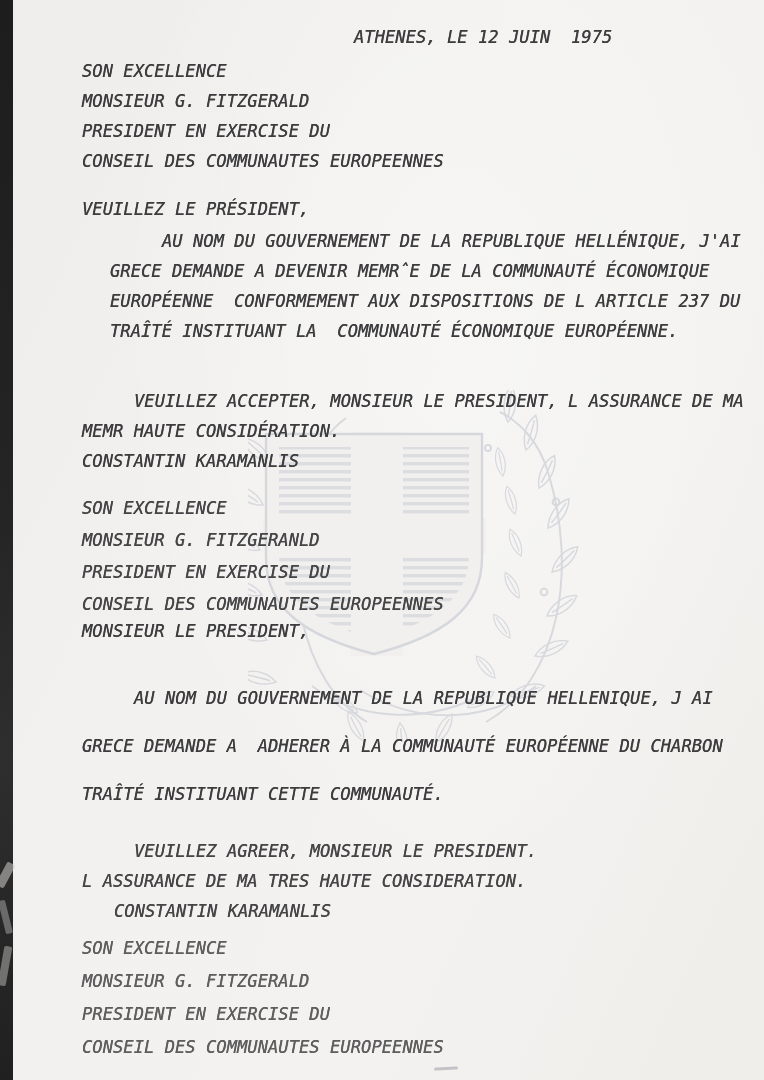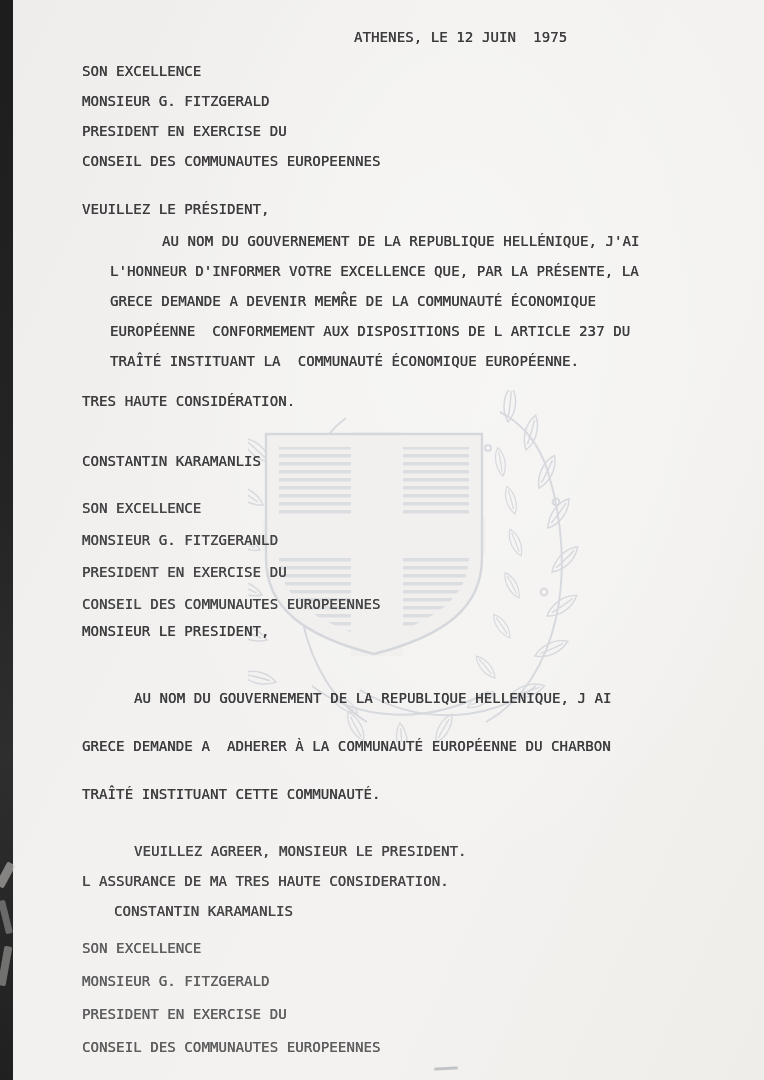--- a/index.html
+++ b/index.html
@@ -8,24 +8,25 @@
     position:relative;width:764px;height:1080px;overflow:hidden;
     background:
       radial-gradient(ellipse at 60% 30%, rgba(255,255,255,.35) 0%, rgba(255,255,255,0) 55%),
       linear-gradient(115deg,#eeedeb 0%,#f2f1ef 38%,#f3f2f0 68%,#eeede9 100%);
     font-family:"DejaVu Sans Mono","Liberation Mono",monospace;
     color:#3c3c3e;
   }
   
   .ln{
     white-space:pre;
-    font-size:14px;
+    font-size:17px;
     letter-spacing:.1px;
     line-height:30px;
     text-shadow:0 0 .6px rgba(58,58,60,.85), .4px .3px .6px rgba(58,58,60,.35);
+    font-style:italic;
   }
   .block{position:absolute;left:82px;}
   .indent{text-indent:52px;}
   .indent-sm{text-indent:32px;}
   .dateline{position:absolute;left:354px;top:22px;}
   .salut1{position:absolute;left:82px;top:194px;}
   .addr1{top:56px;}
   .para1{top:226px;margin-left:28px;}
   .close1{top:386px;}
   .sig1{position:absolute;left:82px;top:446px;}
@@ -143,28 +144,28 @@
     <div class="ln">SON EXCELLENCE</div>
     <div class="ln">MONSIEUR G. FITZGERALD</div>
     <div class="ln">PRESIDENT EN EXERCISE DU</div>
     <div class="ln">CONSEIL DES COMMUNAUTES EUROPEENNES</div>
   </div>
 
   <div class="ln salut1">VEUILLEZ LE PRÉSIDENT,</div>
 
   <div class="block para1">
     <div class="ln indent">AU NOM DU GOUVERNEMENT DE LA REPUBLIQUE HELLÉNIQUE, J'AI</div>
-    <div class="ln">L'HONNEUR D'INFORMER VOTRE EXCELLENCE QUE, PAR LA PRÉSENTE, LA</div>
     <div class="ln">GRECE DEMANDE A DEVENIR MEMR̂E DE LA COMMUNAUTÉ ÉCONOMIQUE</div>
     <div class="ln">EUROPÉENNE  CONFORMEMENT AUX DISPOSITIONS DE L ARTICLE 237 DU</div>
     <div class="ln">TRAÎTÉ INSTITUANT LA  COMMUNAUTÉ ÉCONOMIQUE EUROPÉENNE.</div>
   </div>
 
   <div class="block close1">
-    <div class="ln">TRES HAUTE CONSIDÉRATION.</div>
+    <div class="ln indent">VEUILLEZ ACCEPTER, MONSIEUR LE PRESIDENT, L ASSURANCE DE MA</div>
+    <div class="ln">MEMR HAUTE CONSIDÉRATION.</div>
   </div>
 
   <div class="ln sig1">CONSTANTIN KARAMANLIS</div>
 
   <div class="block addr2">
     <div class="ln">SON EXCELLENCE</div>
     <div class="ln">MONSIEUR G. FITZGERANLD</div>
     <div class="ln">PRESIDENT EN EXERCISE DU</div>
     <div class="ln">CONSEIL DES COMMUNAUTES EUROPEENNES</div>
   </div>

